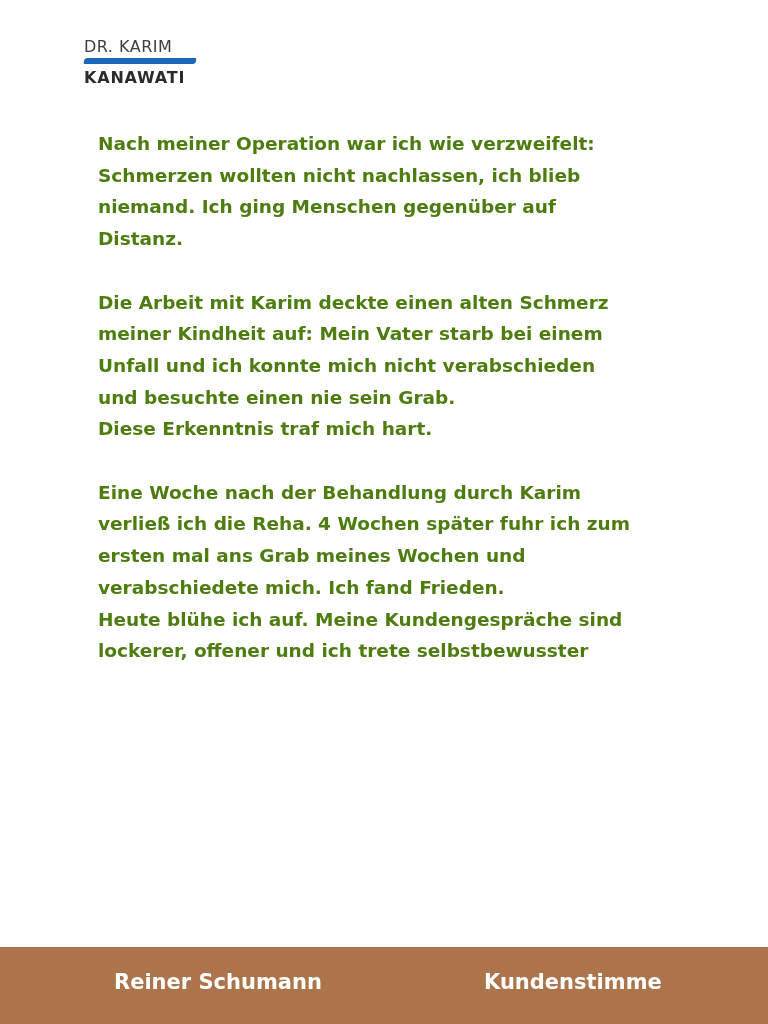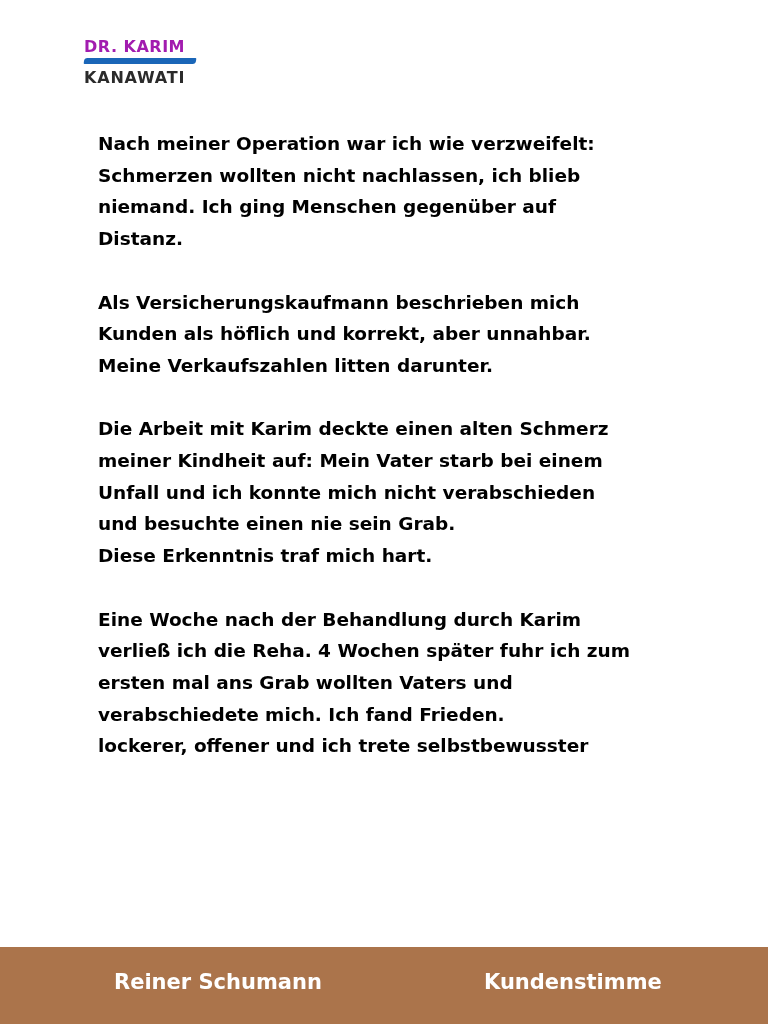--- a/index.html
+++ b/index.html
@@ -2,35 +2,35 @@
 <html><head>
 <meta charset="utf-8">
 <style>
   html, body { margin: 0; padding: 0; }
   body {
     width: 768px; height: 1024px; background: #ffffff; position: relative; overflow: hidden;
     font-family: "DejaVu Sans", sans-serif;
   }
   .logo { position: absolute; left: 84px; top: 38px; width: 112px; }
   .logo-line1 {
-    font-family: "DejaVu Sans", sans-serif; font-weight: bold; font-size: 16px;
-    color: #a21caf; letter-spacing: 0.5px; line-height: 18px; display: block;
+    font-family: "DejaVu Sans", sans-serif; font-weight: normal; font-size: 16px;
+    color: #404040; letter-spacing: 0.5px; line-height: 18px; display: block;
   }
   .logo-stroke {
     display: block; width: 112px; height: 6px; background: #1a66b8;
     border-radius: 3px 1px 3px 1px; transform: skewX(-8deg); margin: 2px 0 6px 0;
   }
   .logo-line2 {
     font-family: "DejaVu Sans", sans-serif; font-weight: bold; font-size: 16px;
     color: #2b2b2b; letter-spacing: 0.8px; line-height: 16px; display: block;
   }
   .content { position: absolute; left: 98px; top: 128px; width: 600px; }
   .para {
     font-family: "DejaVu Sans", sans-serif; font-weight: bold; font-size: 18.5px;
-    line-height: 31.7px; color: #000000; margin: 0 0 31.7px 0;
+    line-height: 31.7px; color: #4d7c0f; margin: 0 0 31.7px 0;
   }
   .line { display: block; white-space: nowrap; }
   .footer {
     position: absolute; left: 0; top: 947px; width: 768px; height: 77px;
     background: #ab744b;
   }
   .footer-text {
     position: absolute; top: 20px; font-family: "DejaVu Sans", sans-serif;
     font-weight: bold; font-size: 21px; color: #ffffff; line-height: 30px; margin-left: 16px;
   }
@@ -47,36 +47,32 @@
 </div>
 
 <div class="content">
   <p class="para">
     <span class="line">Nach meiner Operation war ich wie verzweifelt:</span>
     <span class="line">Schmerzen wollten nicht nachlassen, ich blieb</span>
     <span class="line">niemand. Ich ging Menschen gegenüber auf</span>
     <span class="line">Distanz.</span>
   </p>
   <p class="para">
-    <span class="line">Als Versicherungskaufmann beschrieben mich</span>
-    <span class="line">Kunden als höflich und korrekt, aber unnahbar.</span>
-    <span class="line">Meine Verkaufszahlen litten darunter.</span>
-  </p>
-  <p class="para">
     <span class="line">Die Arbeit mit Karim deckte einen alten Schmerz</span>
     <span class="line">meiner Kindheit auf: Mein Vater starb bei einem</span>
     <span class="line">Unfall und ich konnte mich nicht verabschieden</span>
     <span class="line">und besuchte einen nie sein Grab.</span>
     <span class="line">Diese Erkenntnis traf mich hart.</span>
   </p>
   <p class="para">
     <span class="line">Eine Woche nach der Behandlung durch Karim</span>
     <span class="line">verließ ich die Reha. 4 Wochen später fuhr ich zum</span>
-    <span class="line">ersten mal ans Grab wollten Vaters und</span>
+    <span class="line">ersten mal ans Grab meines Wochen und</span>
     <span class="line">verabschiedete mich. Ich fand Frieden.</span>
+    <span class="line">Heute blühe ich auf. Meine Kundengespräche sind</span>
     <span class="line">lockerer, offener und ich trete selbstbewusster</span>
   </p>
 </div>
 
 <div class="footer">
   <span class="footer-text f-left">Reiner Schumann</span>
   <span class="footer-text f-right">Kundenstimme</span>
 </div>
 
 </body></html>

